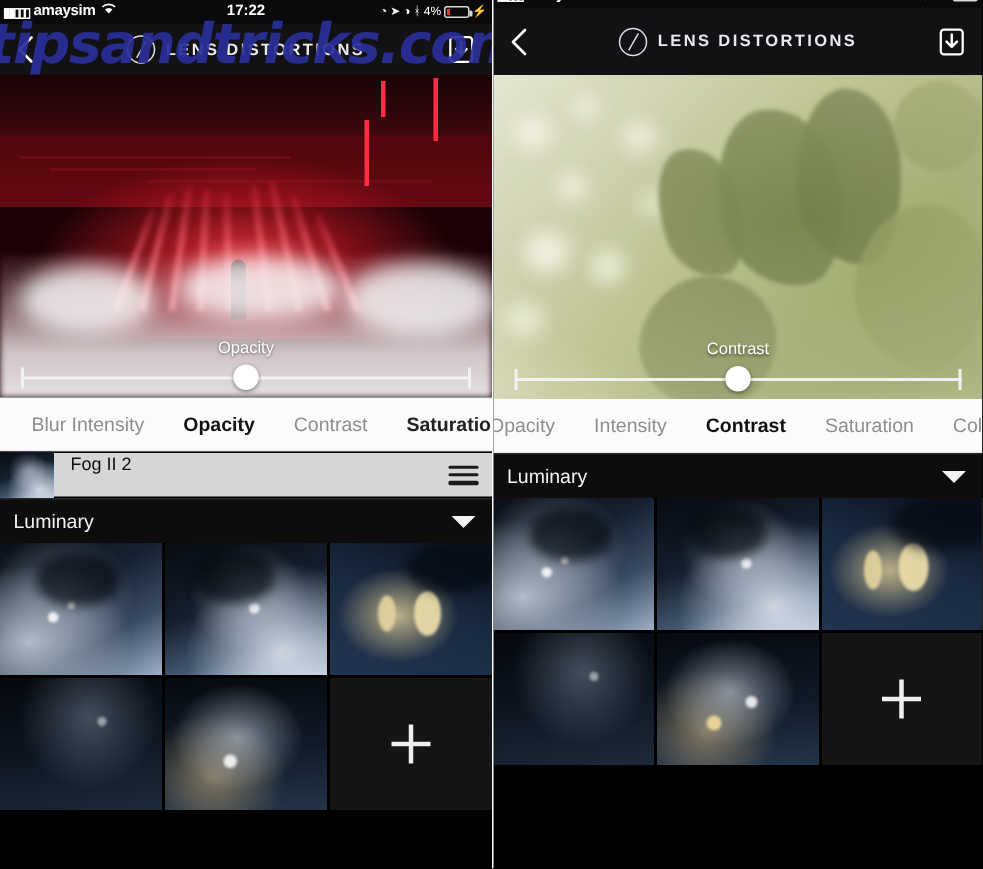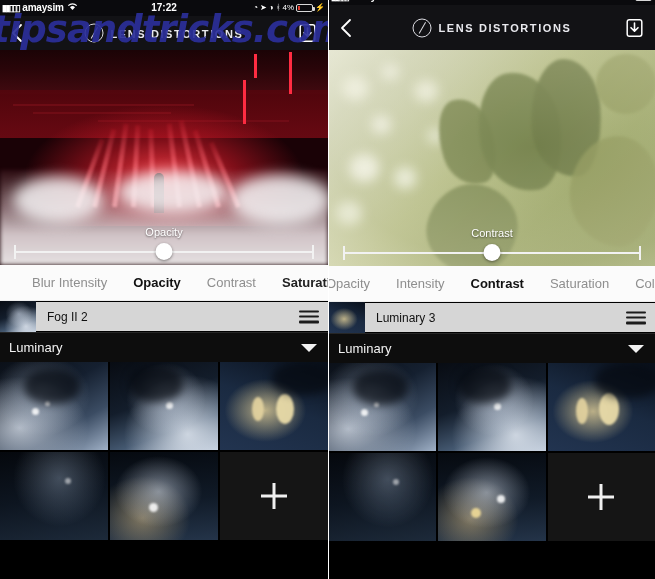--- a/index.html
+++ b/index.html
@@ -91,21 +91,21 @@
     align-items:center; overflow:hidden; border-bottom:1px solid #ededed;}
   .tabbar .inner { display:flex; align-items:center; white-space:nowrap; }
   .tab { font-size:13px; color:#8e8e8e; padding:0 13px; cursor:pointer; }
   .tab.active { color:#111; font-weight:bold; }
   .tab.semi { color:#222; font-weight:bold; }
 
   
   .layerbar { position:relative; height:31px; background:#000; }
   .layer-thumb { position:absolute; left:0; top:0; width:36px; height:31px; overflow:hidden; }
   .layer-chip { position:absolute; left:36px; right:0; top:1px; bottom:1px;
-    background:#d6d6d6; display:flex; align-items:center; }
+    background:#d6d6d6; display:flex; }
   .layer-name { font-size:12px; color:#111; padding-left:11px; }
   .hamburger { position:absolute; right:9px; top:50%; transform:translateY(-50%);
     width:20px; height:13px; display:flex; flex-direction:column; justify-content:space-between; cursor:pointer;}
   .hamburger i { display:block; height:2.6px; background:#1b1b1b; border-radius:1px; }
 
   
   .catbar { position:relative; height:30px; background:#0d0d0d; display:flex; align-items:center;
     border-top:1px solid #262626;}
   .cat-name { color:#f2f2f2; font-size:13px; padding-left:9px; }
   .chevron { position:absolute; right:11px; top:50%; transform:translateY(-50%);
@@ -232,21 +232,21 @@
         <div class="slider-track">
           <span class="cap l"></span>
           <span class="cap r"></span>
           <span class="line"></span>
           <span class="slider-knob"></span>
         </div>
       </div>
     </div>
 
     <div class="tabbar">
-      <div class="inner" style="padding-left:19px;">
+      <div class="inner" style="padding-left:8px;">
         <span class="tab">Blur Intensity</span>
         <span class="tab active">Opacity</span>
         <span class="tab">Contrast</span>
         <span class="tab semi">Saturation</span>
       </div>
     </div>
 
     <div class="layerbar">
       <div class="layer-thumb">
         <div class="tb b"></div>
@@ -379,33 +379,20 @@
       <div class="tabbar">
         <div class="inner" style="margin-left:-16px;">
           <span class="tab">Opacity</span>
           <span class="tab">Intensity</span>
           <span class="tab active">Contrast</span>
           <span class="tab">Saturation</span>
           <span class="tab">Col</span>
         </div>
       </div>
 
-      <div class="layerbar">
-        <div class="layer-thumb">
-          <div class="tb c2"></div>
-        </div>
-        <div class="layer-chip">
-          <span class="layer-name">Luminary 3</span>
-          <span class="hamburger">
-              <i></i>
-              <i></i>
-              <i></i>
-            </span>
-        </div>
-      </div>
 
       <div class="catbar">
         <span class="cat-name">Luminary</span>
         <span class="chevron"></span>
       </div>
 
       <div class="grid">
         <div class="grid-row">
           <div class="cell">
               <div class="tb a">

